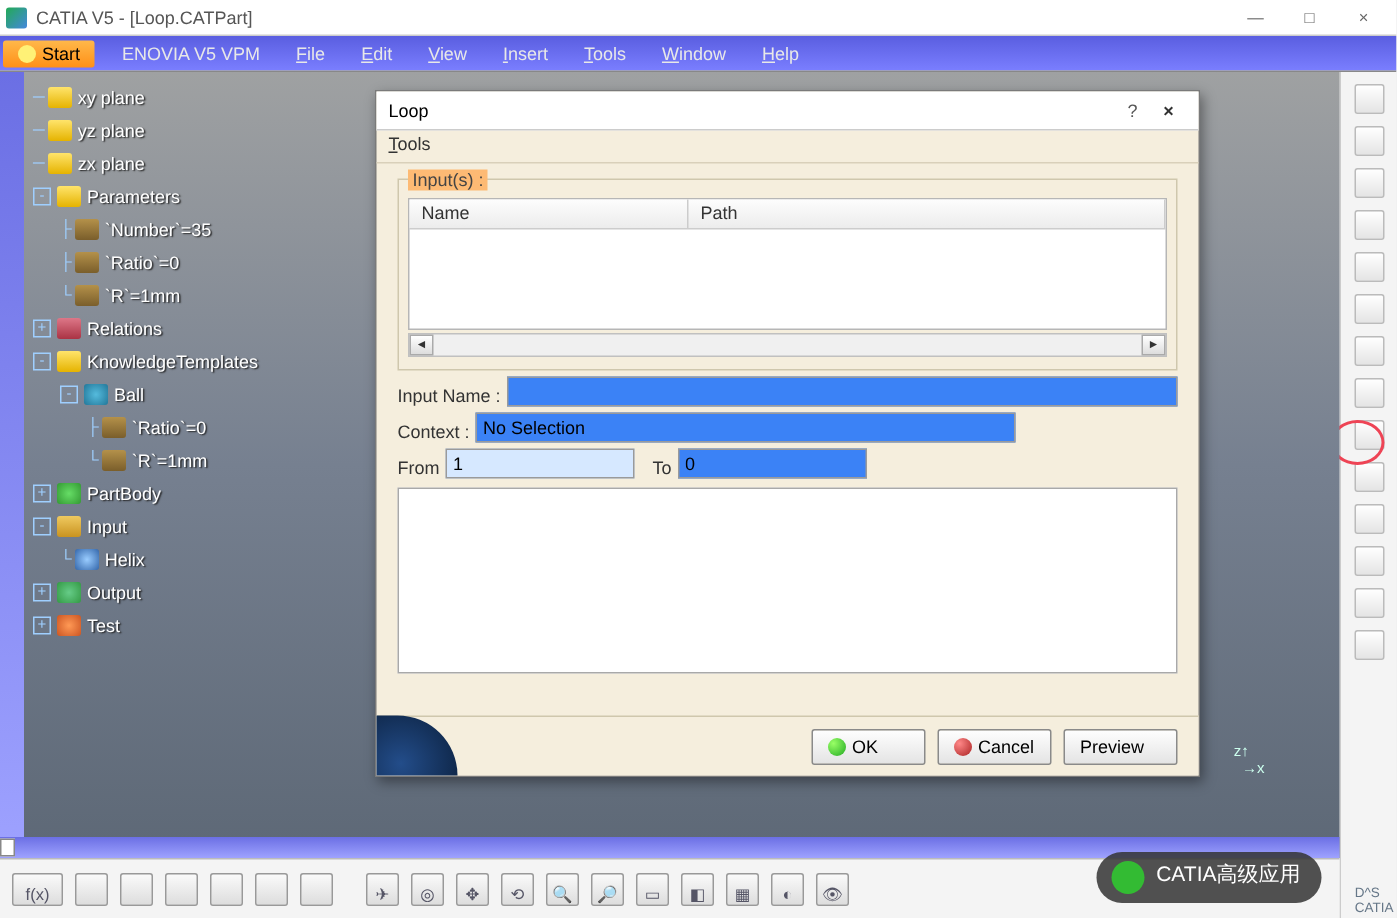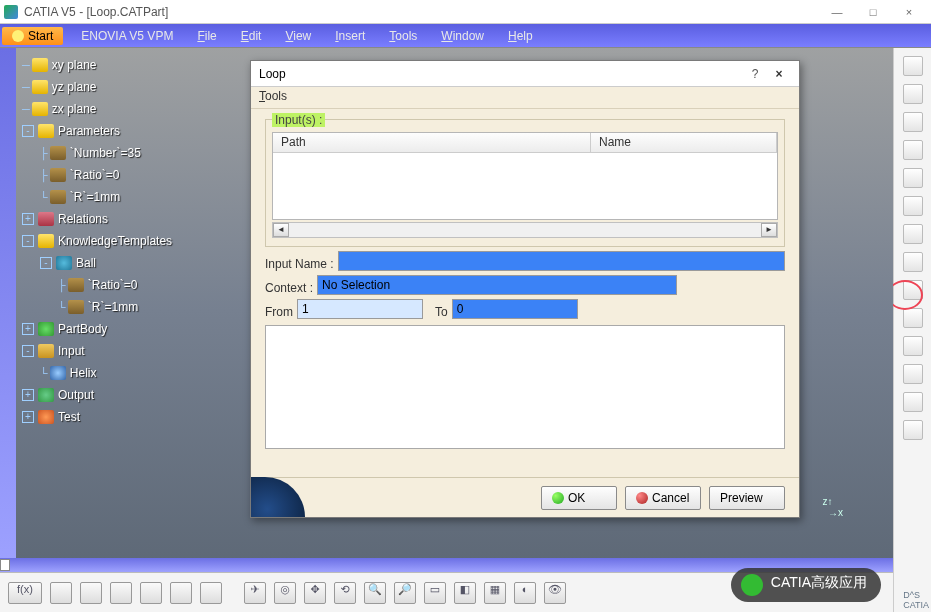--- a/index.html
+++ b/index.html
@@ -43,36 +43,36 @@
 .ic-body { background: radial-gradient(circle,#6d6,#393); border-radius:50%; }
 .ic-input { background: linear-gradient(#efc960,#c99320); }
 .ic-helix { background: radial-gradient(circle,#9cf,#36a); }
 .ic-out { background: radial-gradient(circle,#6c8,#394); }
 .ic-test { background: radial-gradient(circle,#f95,#c52); }
 .tree .txt { text-shadow: 1px 1px 1px #222; }
 .tree .underline { }
 
 
 .bottombar { position:absolute; left:0; right:38px; bottom:0; height:40px; background:#f4f4f4; border-top:1px solid #bbb; display:flex; align-items:center; gap:8px; padding:0 8px; }
-.bottombar .btn { width:22px; height:22px; background:linear-gradient(#fafafa,#ddd); border:1px solid #999; border-radius:2px; display:flex; align-items:flex-start; justify-content:center; font-size:11px; color:#556; }
+.bottombar .btn { width:22px; height:22px; background:linear-gradient(#fafafa,#ddd); border:1px solid #999; border-radius:2px; display:flex; align-items:flex-end; justify-content:center; font-size:11px; color:#556; }
 .bottombar .sep { width:6px; }
 .hscroll { position:absolute; left:0; right:38px; bottom:40px; height:14px; background:linear-gradient(#6b6fe4,#9ea2ff); }
 .hscroll .thumb { position:absolute; left:0; top:1px; bottom:1px; width:10px; background:#fff; border:1px solid #888; }
 
 
 .dialog { position: absolute; left: 250px; top: 60px; width: 550px; height: 458px; background: #f5eedd; border: 1px solid #7a7a7a; box-shadow: 2px 3px 8px rgba(0,0,0,0.4); }
 .dlg-title { height: 26px; background: #fff; display: flex; align-items: center; padding: 0 8px; font-size: 12px; border-bottom: 1px solid #ccc; }
 .dlg-title .spacer { flex: 1; }
 .dlg-title .q { width: 24px; text-align: center; color: #555; }
 .dlg-title .x { width: 24px; text-align: center; color: #333; font-weight: bold; }
 .dlg-menu { height: 22px; padding: 2px 8px; font-size: 12px; color: #333; border-bottom: 1px solid #d9d0ba; }
 .dlg-menu span.u { text-decoration: underline; }
 .dlg-body { padding: 10px 14px 8px; font-size: 12px; color: #333; }
 .fieldset { border: 1px solid #cfc7ad; padding: 4px 6px 8px; margin-bottom: 4px; }
-.fieldset .legend { background: #bef264; position: relative; top: -11px; padding: 0 3px; font-size: 12px; color: #444; }
+.fieldset .legend { background: #fdba74; position: relative; top: -11px; padding: 0 3px; font-size: 12px; color: #444; }
 .listbox { border: 1px solid #b6b6b6; background: #fff; height: 88px; position: relative; margin-top: -6px; }
 .listhead { display: flex; height: 20px; background: linear-gradient(#fdfdfd,#ececec); border-bottom: 1px solid #ccc; }
 .listhead div { padding: 2px 8px; font-size: 12px; border-right: 1px solid #ccc; }
 .hsb { position: relative; height: 16px; background: #f0f0f0; border: 1px solid #c0c0c0; display: flex; align-items: center; margin-top: 2px; }
 .hsb .arrow { width: 16px; height: 14px; background: linear-gradient(#fff,#ddd); border: 1px solid #aaa; text-align: center; font-size: 8px; line-height: 12px; }
 .hsb .track { flex: 1; }
 .field-row { display: flex; align-items: flex-end; margin: 4px 0; font-size: 12px; }
 .field-row label { white-space: nowrap; margin-right: 4px; }
 .tinput { border: 1px solid #9a9a9a; background: #3b82f6; height: 20px; padding: 1px 4px; font-size: 12px; font-family: inherit; }
 .textarea { width: 100%; height: 124px; border: 1px solid #a9a9a9; background: #fff; margin-top: 6px; }
@@ -241,22 +241,22 @@
     <div class="x"><span>×</span></div>
   </div>
   <div class="dlg-menu">
     <span><span class="u">T</span>ools</span>
   </div>
   <div class="dlg-body">
     <div class="fieldset">
       <span class="legend">Input(s) :</span>
       <div class="listbox">
         <div class="listhead">
+          <div style="width:186px">Name</div>
           <div style="flex:1">Path</div>
-          <div style="width:186px">Name</div>
         </div>
       </div>
       <div class="hsb">
         <div class="arrow">◄</div>
         <div class="track"></div>
         <div class="arrow">►</div>
       </div>
     </div>
     <div class="field-row">
       <label>Input Name :</label>

